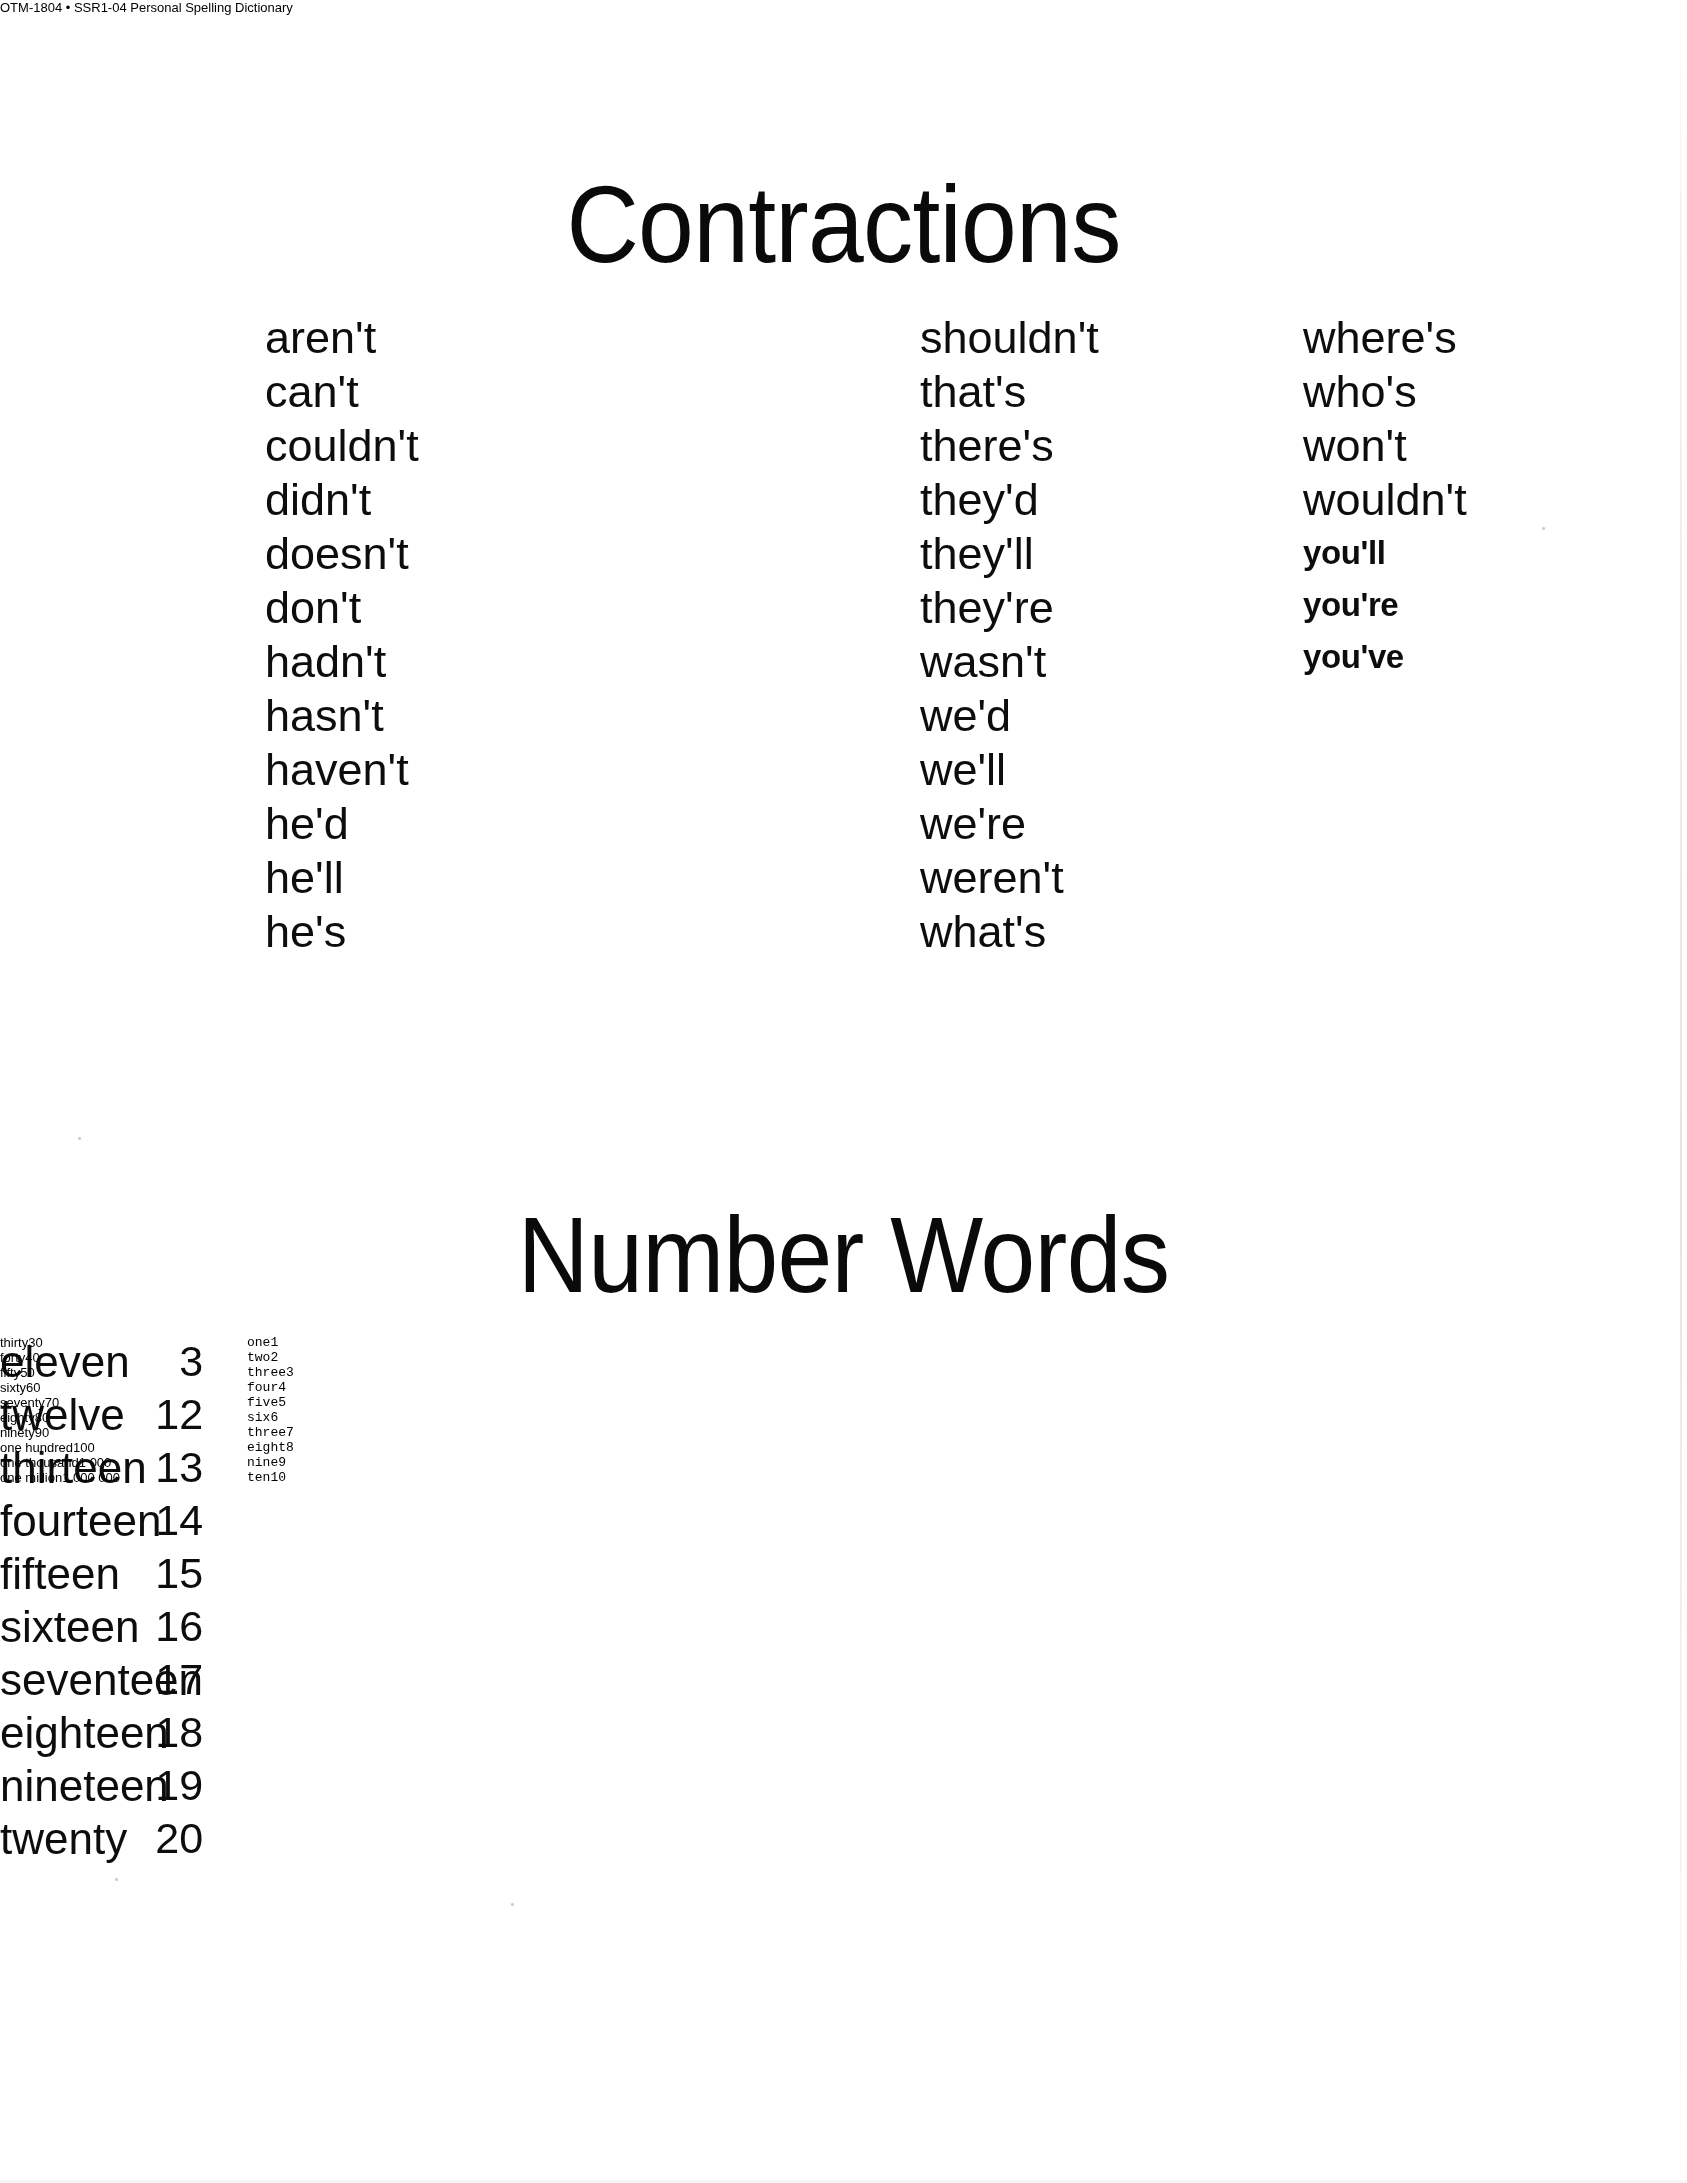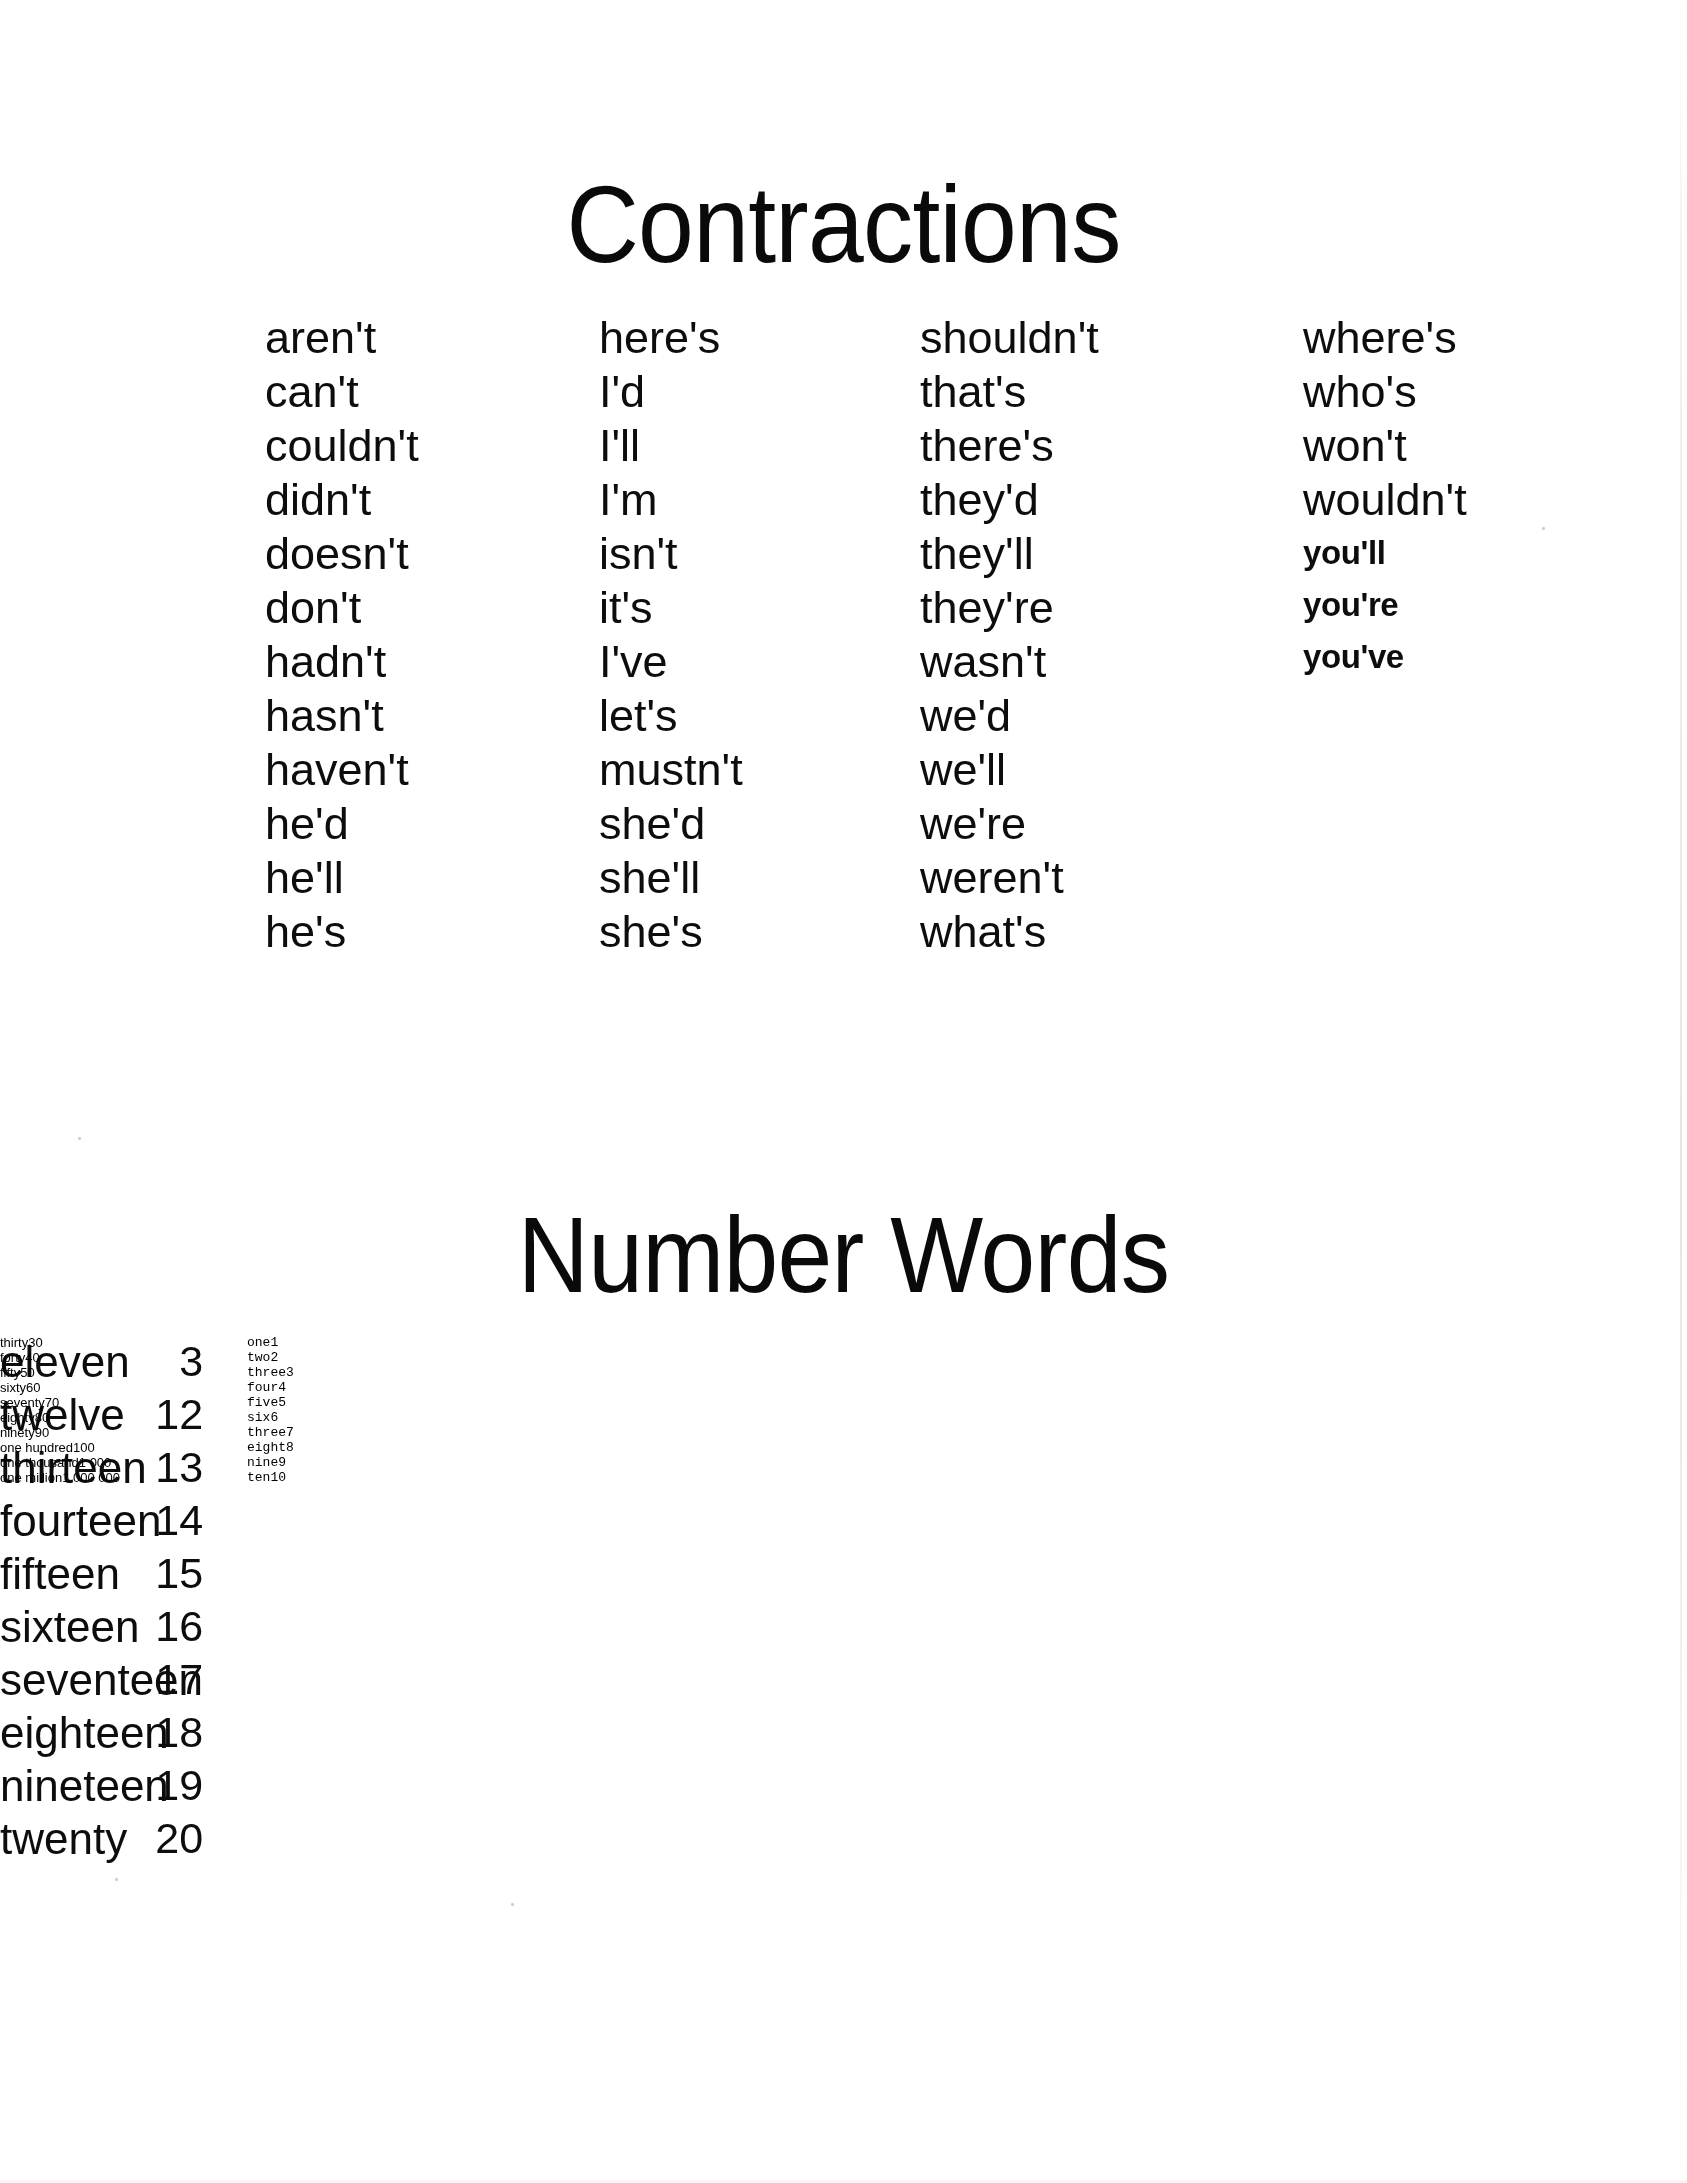--- a/index.html
+++ b/index.html
@@ -218,34 +218,20 @@
       <div class="contraction-item">doesn't</div>
       <div class="contraction-item">don't</div>
       <div class="contraction-item">hadn't</div>
       <div class="contraction-item">hasn't</div>
       <div class="contraction-item">haven't</div>
       <div class="contraction-item">he'd</div>
       <div class="contraction-item">he'll</div>
       <div class="contraction-item">he's</div>
     </div>
 
-    <div class="contractions-col" data-col="1">
-      <div class="contraction-item">here's</div>
-      <div class="contraction-item">I'd</div>
-      <div class="contraction-item">I'll</div>
-      <div class="contraction-item">I'm</div>
-      <div class="contraction-item">isn't</div>
-      <div class="contraction-item">it's</div>
-      <div class="contraction-item">I've</div>
-      <div class="contraction-item">let's</div>
-      <div class="contraction-item">mustn't</div>
-      <div class="contraction-item">she'd</div>
-      <div class="contraction-item">she'll</div>
-      <div class="contraction-item">she's</div>
-    </div>
 
     <div class="contractions-col" data-col="2">
       <div class="contraction-item">shouldn't</div>
       <div class="contraction-item">that's</div>
       <div class="contraction-item">there's</div>
       <div class="contraction-item">they'd</div>
       <div class="contraction-item">they'll</div>
       <div class="contraction-item">they're</div>
       <div class="contraction-item">wasn't</div>
       <div class="contraction-item">we'd</div>
@@ -306,16 +292,17 @@
       <div class="number-row"><span class="number-word">eighty</span><span class="number-digit">80</span></div>
       <div class="number-row"><span class="number-word">ninety</span><span class="number-digit">90</span></div>
       <div class="number-row"><span class="number-word">one hundred</span><span class="number-digit">100</span></div>
       <div class="number-row"><span class="number-word">one thousand</span><span class="number-digit">1 000</span></div>
       <div class="number-row"><span class="number-word">one million</span><span class="number-digit">1 000 000</span></div>
     </div>
 
   </div>
 
   <div class="footer">
+    <div class="footer-right">OTM-1804 • SSR1-04 Personal Spelling Dictionary</div>
   </div>
 
 </div>
 
 
 </body></html>

